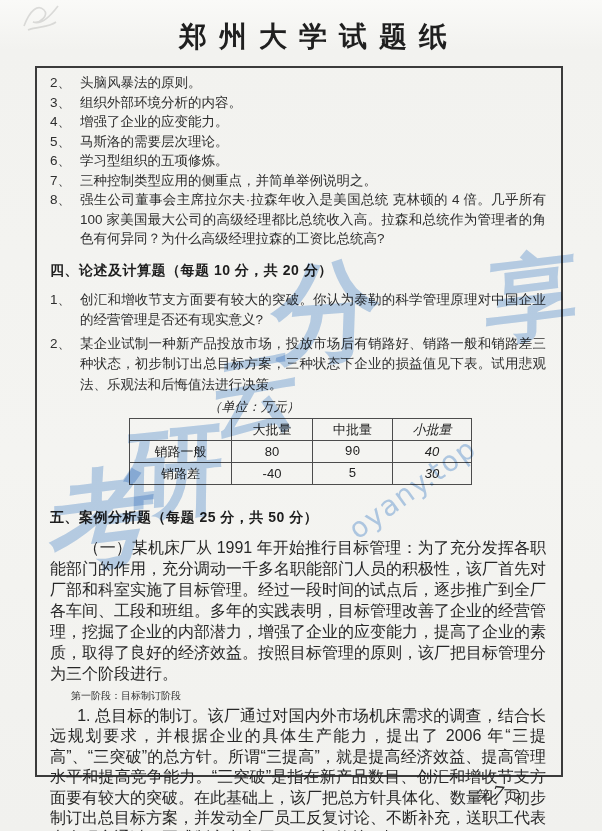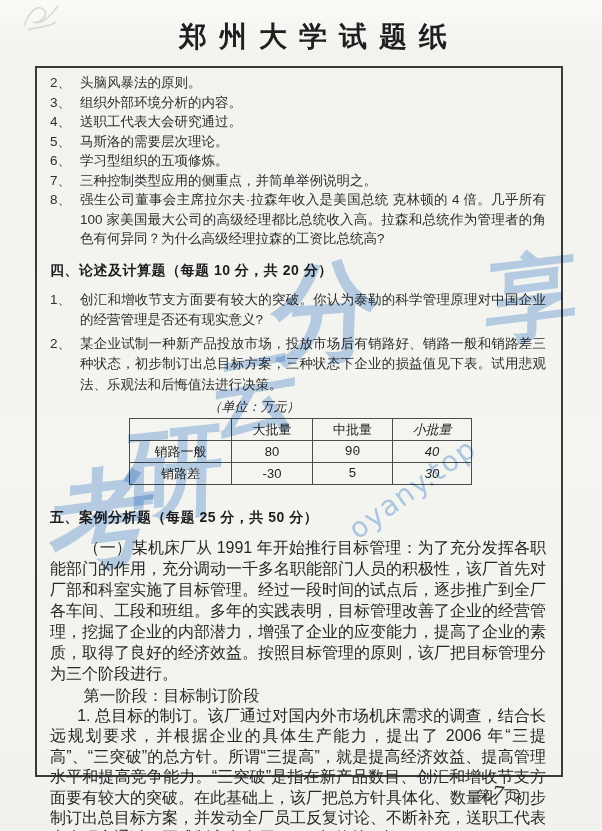--- a/index.html
+++ b/index.html
@@ -47,21 +47,21 @@
   table.payoff td.c0{width:97px;}
   table.payoff td.c1{width:76px;}
   table.payoff td.c2{width:75px;font-family:Liberation Mono, monospace;}
   table.payoff td.c3{width:74px;font-style:italic;}
   .sec5-head{margin-top:24px;}
   .para{
     font-size:16px;line-height:21px;text-align:justify;
     margin:0;color:#272727;
   }
   .para.indent2{text-indent:2.1em;}
-  .stage-line{font-size:16px;line-height:21px;text-indent:2.1em;margin-top:1px;}
+  .stage-line{font-size:10px;line-height:21px;text-indent:2.1em;margin-top:1px;}
   .para.stage{text-indent:1.7em;line-height:20.4px;}
   .footer{
     position:absolute;left:477px;top:782px;font-size:14px;color:#2b2b2b;
     letter-spacing:1px;
   }
   .footer .hand{
     font-family:"DejaVu Serif","Liberation Serif",serif;
     font-size:19px;font-style:italic;display:inline-block;
     transform:rotate(6deg);letter-spacing:0;
   }
@@ -93,21 +93,21 @@
     <div class="qrow">
       <span class="qnum">2、</span>
       <span class="qtext">头脑风暴法的原则。</span>
     </div>
     <div class="qrow">
       <span class="qnum">3、</span>
       <span class="qtext">组织外部环境分析的内容。</span>
     </div>
     <div class="qrow">
       <span class="qnum">4、</span>
-      <span class="qtext">送职工代表大会研究通过。</span>
+      <span class="qtext">增强了企业的应变能力。</span>
     </div>
     <div class="qrow">
       <span class="qnum">5、</span>
       <span class="qtext">马斯洛的需要层次理论。</span>
     </div>
     <div class="qrow">
       <span class="qnum">6、</span>
       <span class="qtext">学习型组织的五项修炼。</span>
     </div>
     <div class="qrow">
@@ -141,21 +141,21 @@
           <td class="c3">小批量</td>
         </tr>
         <tr>
           <td class="c0">销路一般</td>
           <td class="c1">80</td>
           <td class="c2">90</td>
           <td class="c3">40</td>
         </tr>
         <tr>
           <td class="c0">销路差</td>
-          <td class="c1">-30</td>
+          <td class="c1">-40</td>
           <td class="c2">5</td>
           <td class="c3">30</td>
         </tr>
       </tbody>
     </table>
 
     <div class="sec-head sec5-head">五、案例分析题（每题 25 分，共 50 分）</div>
 
     <p class="para indent2">（一）某机床厂从 1991 年开始推行目标管理：为了充分发挥各职能部门的作用，充分调动一千多名职能部门人员的积极性，该厂首先对厂部和科室实施了目标管理。经过一段时间的试点后，逐步推广到全厂各车间、工段和班组。多年的实践表明，目标管理改善了企业的经营管理，挖掘了企业的内部潜力，增强了企业的应变能力，提高了企业的素质，取得了良好的经济效益。按照目标管理的原则，该厂把目标管理分为三个阶段进行。</p>
     <div class="stage-line">第一阶段：目标制订阶段</div>

